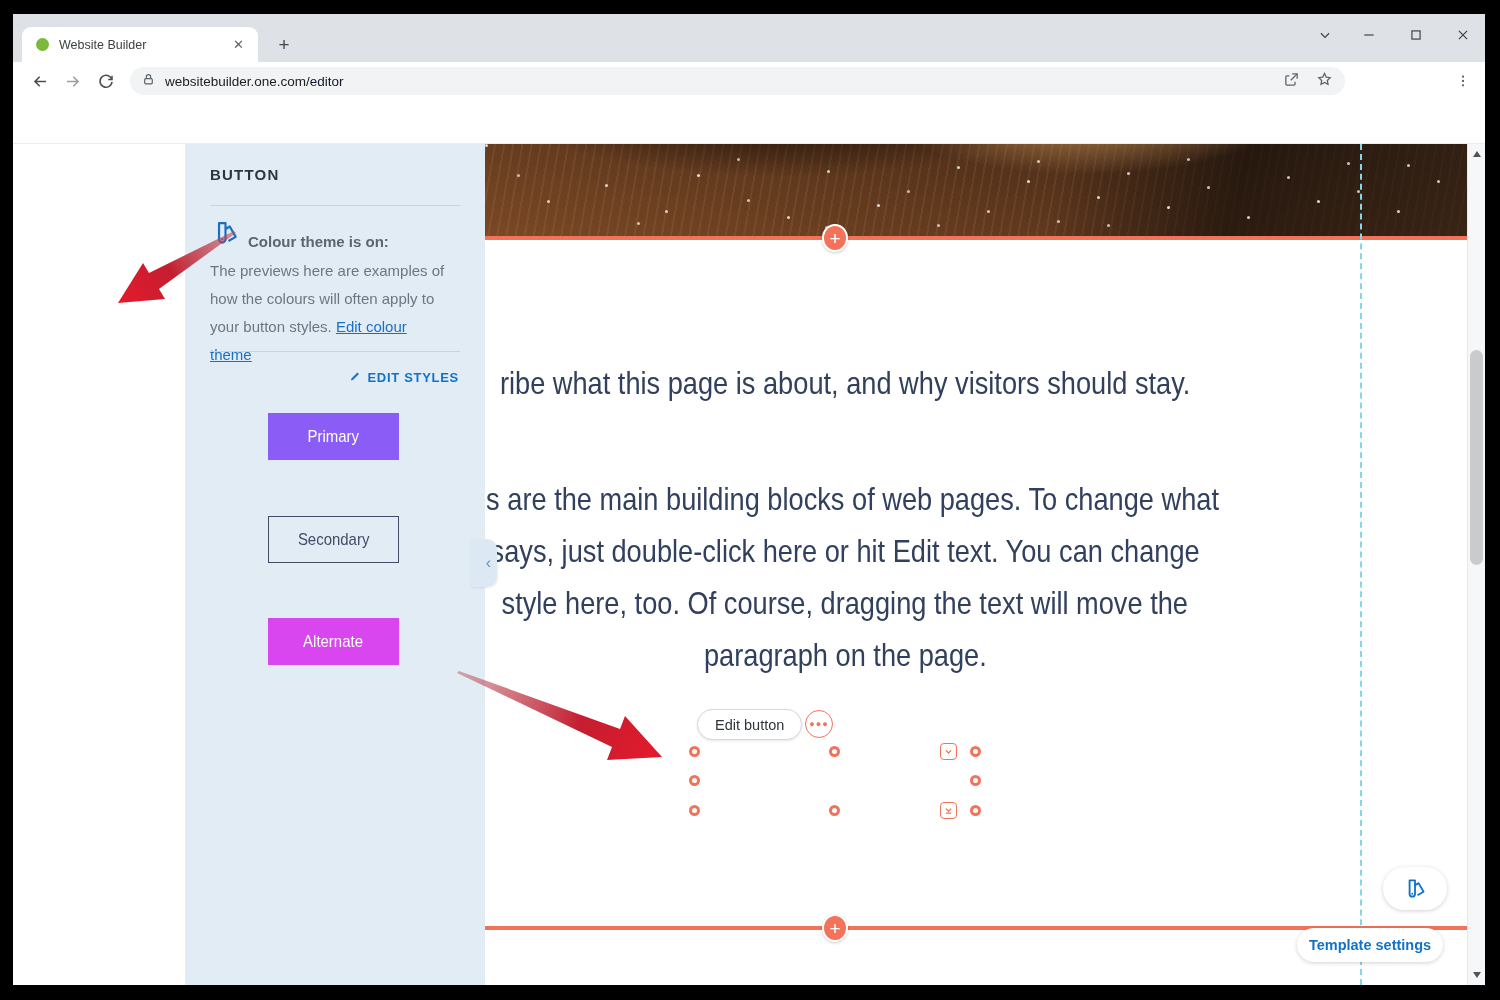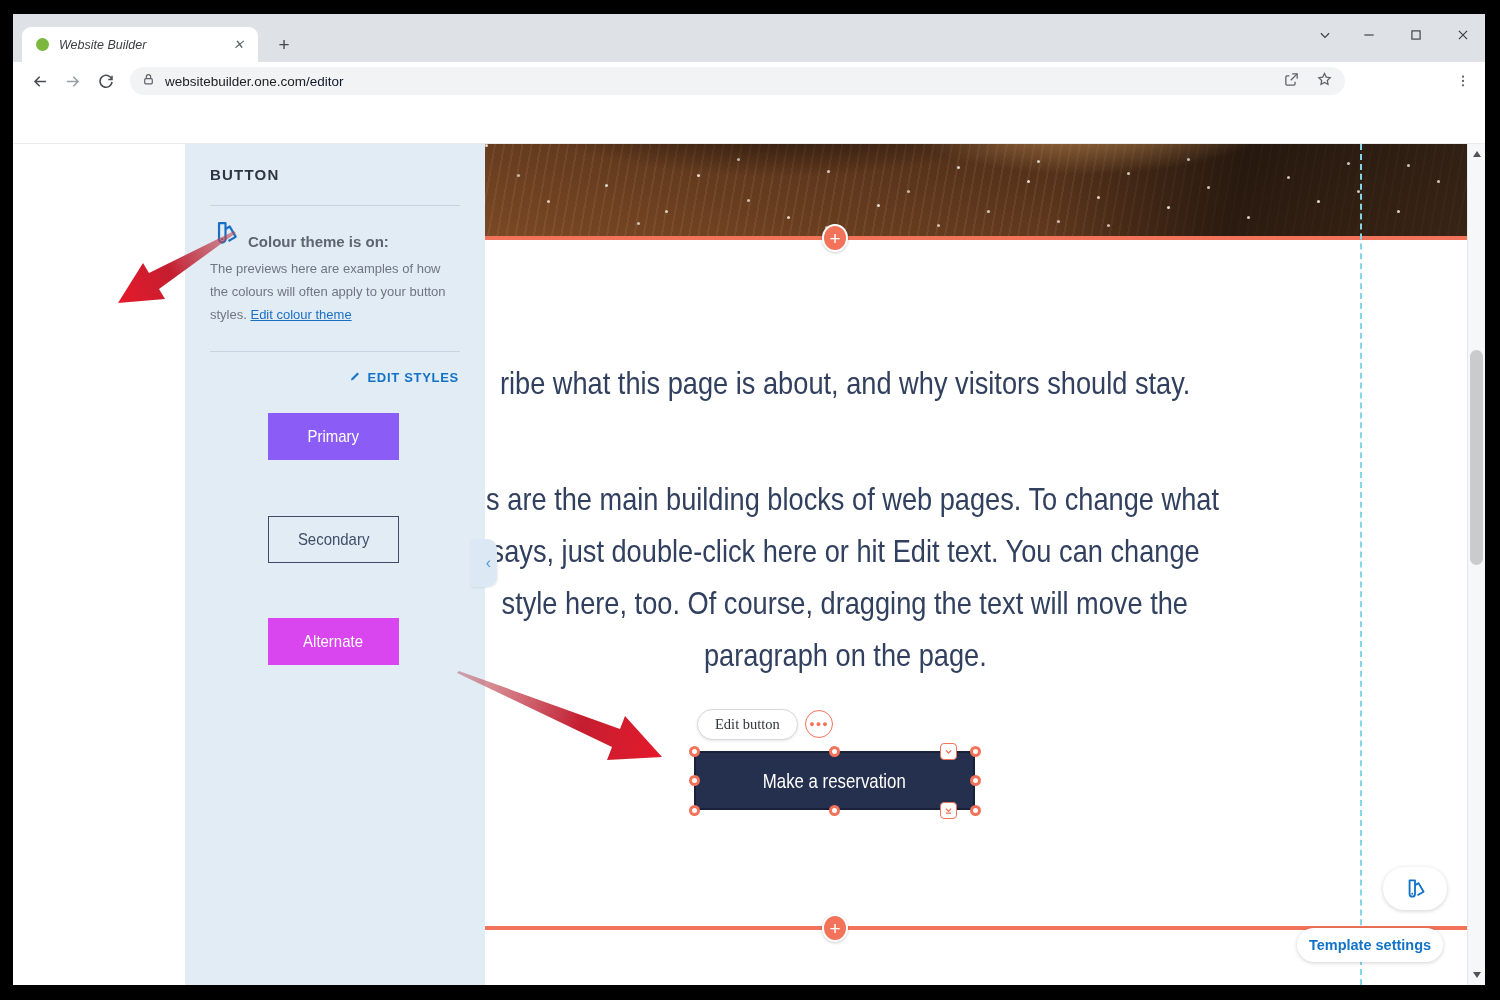--- a/index.html
+++ b/index.html
@@ -2,21 +2,21 @@
 <html><head>
 <meta charset="utf-8">
 <style>
   * { margin:0; padding:0; box-sizing:border-box; }
   html,body { width:1500px; height:1000px; background:#000; font-family:"Liberation Sans", sans-serif; overflow:hidden; }
   .abs { position:absolute; }
 
   
   .window      { left:13px; top:14px; width:1472px; height:971px; background:#fff; }
   .titlebar    { left:13px; top:14px; width:1472px; height:48px; background:#dee1e6; }
-  .tab         { left:22px; top:27px; width:236px; height:35px; background:#fff; border-radius:9px 9px 0 0; display:flex; align-items:center; padding:0 10px 0 14px;font-style:italic; }
+  .tab         { left:22px; top:27px; width:236px; height:35px; background:#fff; border-radius:9px 9px 0 0; display:flex; align-items:center; padding:0 10px 0 14px; }
   .favicon     { width:13px; height:13px; border-radius:50%; background:#7cb83d; flex:0 0 auto; }
   .tab-title   { font-size:12.5px; color:#3c4043; margin-left:10px; flex:1 1 auto; white-space:nowrap; overflow:hidden; }
   .tab-close   { font-size:13px; color:#5f6368; padding:2px 4px; }
   .newtab      { left:272px; top:33px; width:24px; height:24px; color:#45494d; font-size:19px; line-height:23px; text-align:center; }
   .winctl      { top:22px; width:30px; height:26px; display:flex; align-items:center; justify-content:center; }
   .navbar      { left:13px; top:62px; width:1472px; height:37px; background:#fff; display:flex; align-items:center; }
   .navicon     { top:68px; width:26px; height:26px; display:flex; align-items:center; justify-content:center; }
   .omnibox     { left:130px; top:67px; width:1215px; height:28px; background:#f1f3f4; border-radius:14px; display:flex; align-items:center; padding:0 12px; }
   .url         { font-size:13.5px; color:#202124; margin-left:10px; flex:1 1 auto; }
   .url .path   { color:#0f172a; }
@@ -45,21 +45,21 @@
   .srow .lbl   { font-size:13.5px; color:#3f4a5c; letter-spacing:.4px; margin-left:22px; }
   .iconwrap    { position:relative; width:22px; height:22px; display:flex; align-items:center; justify-content:center; }
   .bdot        { position:absolute; top:-3px; right:-4px; width:9px; height:9px; border-radius:50%; background:#2196f3; }
   .ticon-serif { font-family:"Liberation Serif", serif; font-weight:bold; font-size:20px; color:#2f3b52; line-height:20px; }
 
   
   .panel       { left:185px; top:144px; width:300px; height:841px; background:#e2ecf5; z-index:4; }
   .ptitle      { position:absolute; left:25px; top:22px; font-size:15px; font-weight:bold; letter-spacing:1.2px; color:#2d3442; }
   .pdiv        { position:absolute; left:25px; width:250px; height:1px; background:#c7d5e2; }
   .theme-head  { position:absolute; left:63px; top:89px; font-size:15px; font-weight:bold; color:#5d6570; }
-  .theme-body  { position:absolute; left:25px; top:113px; width:240px; font-size:13px; line-height:23px; color:#6e7683; }
+  .theme-body  { position:absolute; left:25px; top:113px; width:240px; font-size:15px; line-height:28px; color:#6e7683; }
   .theme-body a{ color:#1a6fc4; text-decoration:underline; }
   .editstyles  { position:absolute; right:26px; top:226px; font-size:13px; font-weight:bold; letter-spacing:.7px; color:#1272c8; display:flex; align-items:center; gap:6px;justify-content:center; }
   .stylebtn    { position:absolute; left:83px; width:131px; height:47px; display:flex; align-items:center; justify-content:center; }
   .stylebtn span { font-size:17px; transform:scaleX(.88); white-space:nowrap; }
   .sb-primary  { background:#8b5cf6; color:#fff; }
   .sb-secondary{ border:1.5px solid #414d66; color:#414d66; }
   .sb-alternate{ background:#d946ef; color:#fff; }
   .collapse-tab{ left:470px; top:539px; width:27px; height:48px; background:#dce9f4; border-radius:0 10px 10px 0; z-index:6; display:flex; align-items:center; justify-content:flex-end; padding-right:6px; color:#569ad2; font-size:16px; box-shadow:1px 1px 2px rgba(0,0,0,.08); }
 
   
@@ -85,21 +85,21 @@
                   32px 30px rgba(245,238,230,.7), 922px 20px rgba(245,238,230,.8), 622px 80px rgba(245,238,230,.75); }
   .odiv        { position:absolute; left:0; width:982px; height:4px; background:#f2725a; }
   .plusbtn     { position:absolute; width:26px; height:28px; border-radius:50%; background:#f2725a; border:2px solid #fff; color:#fff;
                  display:flex; align-items:center; justify-content:center; font-size:19px; line-height:1; box-shadow:0 1px 3px rgba(0,0,0,.2); z-index:3; }
   .guide       { position:absolute; left:875px; top:0; width:0; height:841px; border-left:2px dashed #86d6ea; z-index:2; }
   .textblock   { position:absolute; left:360px; top:0; width:0; display:flex; flex-direction:column; align-items:center; color:#31405e; }
   .cline       { white-space:nowrap; font-size:32px; line-height:52px; transform:scaleX(.85); }
   .chead       { margin-top:218px; line-height:42px; }
   .cp1         { margin-top:69px; }
   .editpill    { position:absolute; left:212px; top:565px; height:31px; padding:0 17px; background:#fff; border:1px solid #d5d8dc; border-radius:16px;
-                 display:flex; align-items:center; font-size:14.5px; color:#30353c; box-shadow:0 1px 3px rgba(0,0,0,.1); z-index:3;font-family:Liberation Serif, serif; }
+                 display:flex; align-items:center; font-size:14.5px; color:#30353c; box-shadow:0 1px 3px rgba(0,0,0,.1); z-index:3; }
   .dotsbtn     { position:absolute; left:320px; top:566px; width:28px; height:28px; border-radius:50%; background:#fff; border:1.5px solid #f2725a;
                  color:#f2725a; display:flex; align-items:center; justify-content:center; font-size:9px; letter-spacing:1px; z-index:3; }
   .selbtn      { position:absolute; left:209px; top:607px; width:281px; height:59px; background:#25304e; border:2px solid #19213a;
                  display:flex; align-items:center; justify-content:center; color:#fff; z-index:2; }
   .selbtn span { font-size:21px; transform:scaleX(.8); white-space:nowrap; }
   .handle      { position:absolute; width:11px; height:11px; border-radius:50%; background:#fff; border:3px solid #f2725a; z-index:4; }
   .hbadge      { position:absolute; left:455px; width:17px; height:17px; background:#fff; border:1.5px solid #f2725a; border-radius:4px;
                  color:#f2725a; display:flex; align-items:center; justify-content:center; z-index:5; }
   .tplpill     { position:absolute; left:812px; top:784px; width:146px; height:34px; background:#fff; border-radius:17px;
                  display:flex; align-items:center; justify-content:center; font-size:14.5px; font-weight:bold; color:#1272c8;
@@ -409,23 +409,20 @@
     <div class="cline chead">ribe what this page is about, and why visitors should stay.</div>
     <div class="cline cp1">hs are the main building blocks of web pages. To change what</div>
     <div class="cline">says, just double-click here or hit Edit text. You can change</div>
     <div class="cline">style here, too. Of course, dragging the text will move the</div>
     <div class="cline">paragraph on the page.</div>
   </div>
 
   <div class="editpill">Edit button</div>
   <div class="dotsbtn">●●●</div>
 
-  <div class="selbtn">
-      <span>Make a reservation</span>
-    </div>
 
   <div class="handle" style="left:204px;top:602px"></div>
   <div class="handle" style="left:344px;top:602px"></div>
   <div class="handle" style="left:485px;top:602px"></div>
   <div class="handle" style="left:204px;top:631px"></div>
   <div class="handle" style="left:485px;top:631px"></div>
   <div class="handle" style="left:204px;top:661px"></div>
   <div class="handle" style="left:344px;top:661px"></div>
   <div class="handle" style="left:485px;top:661px"></div>
   <div class="hbadge" style="top:599px">

